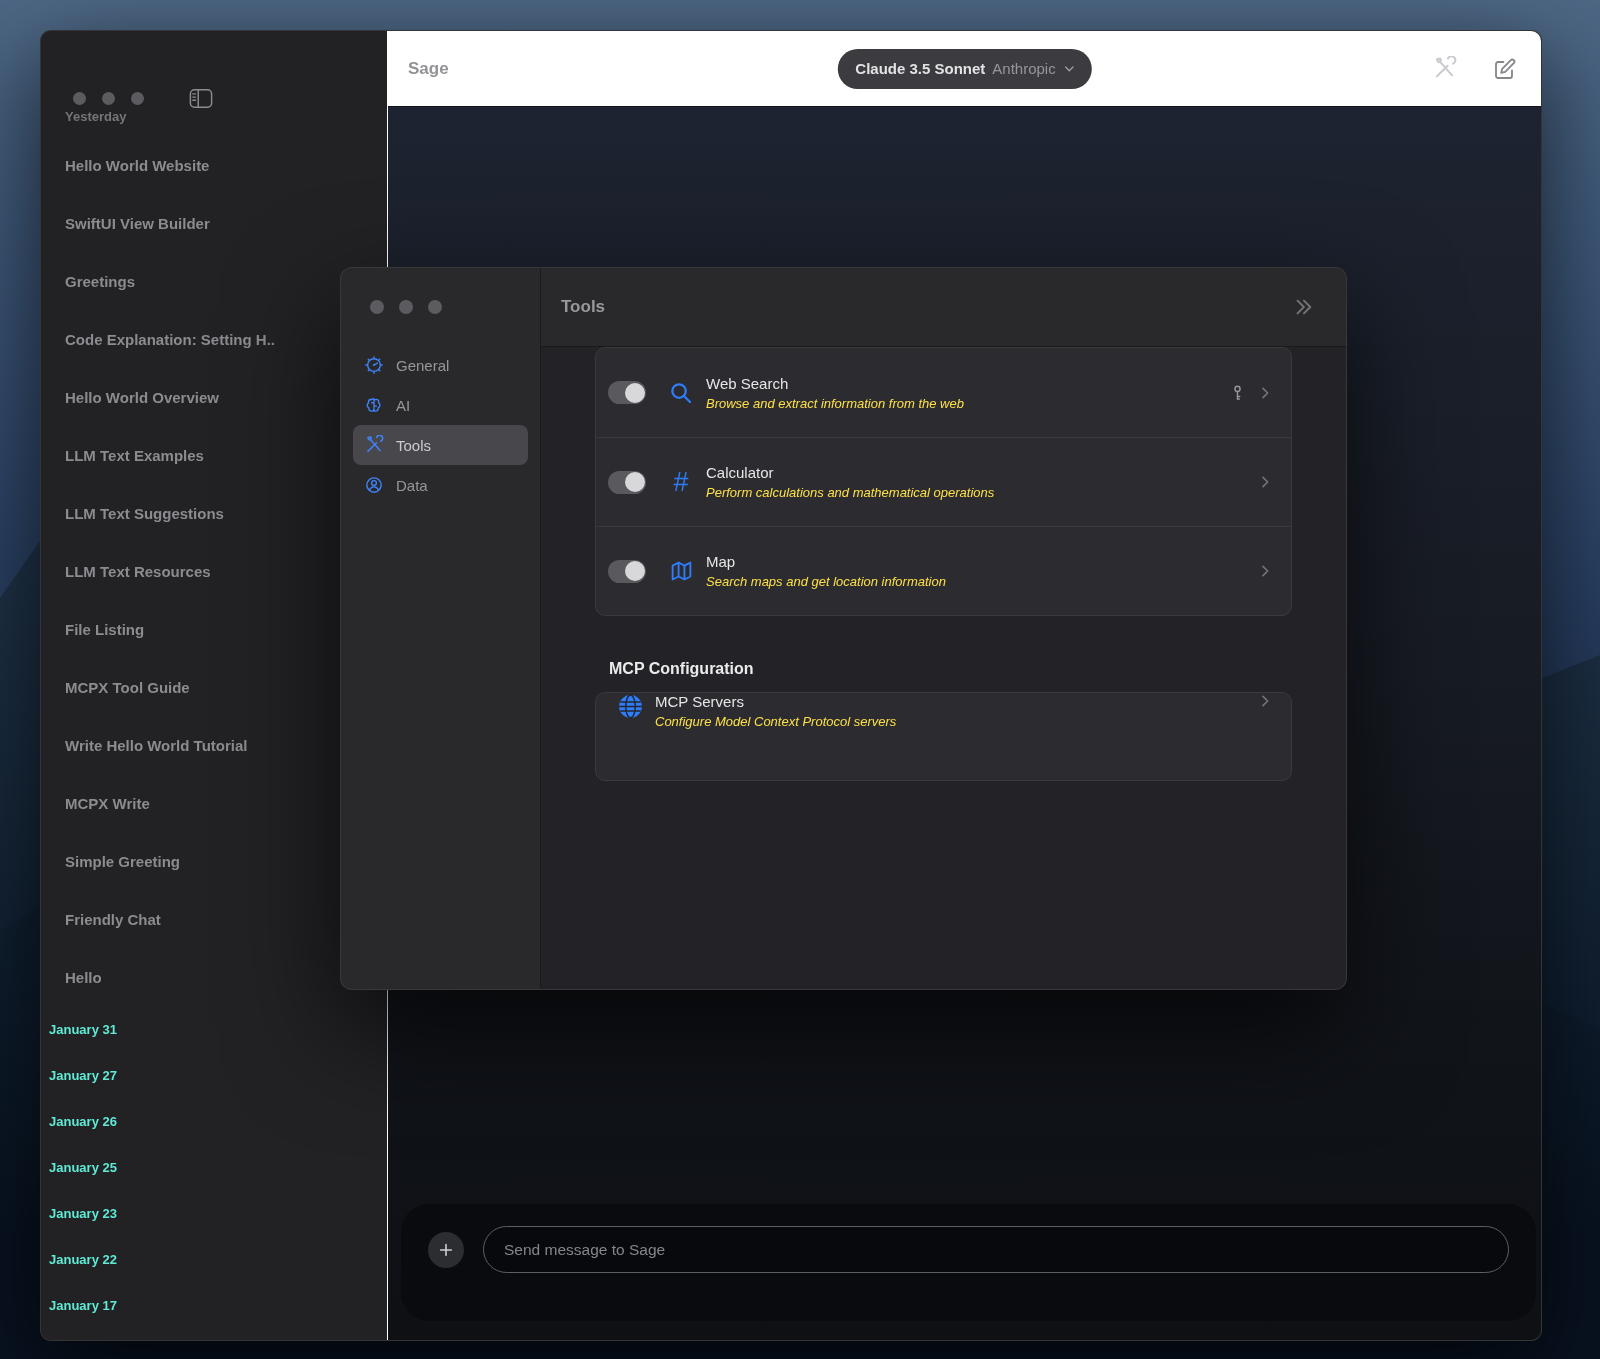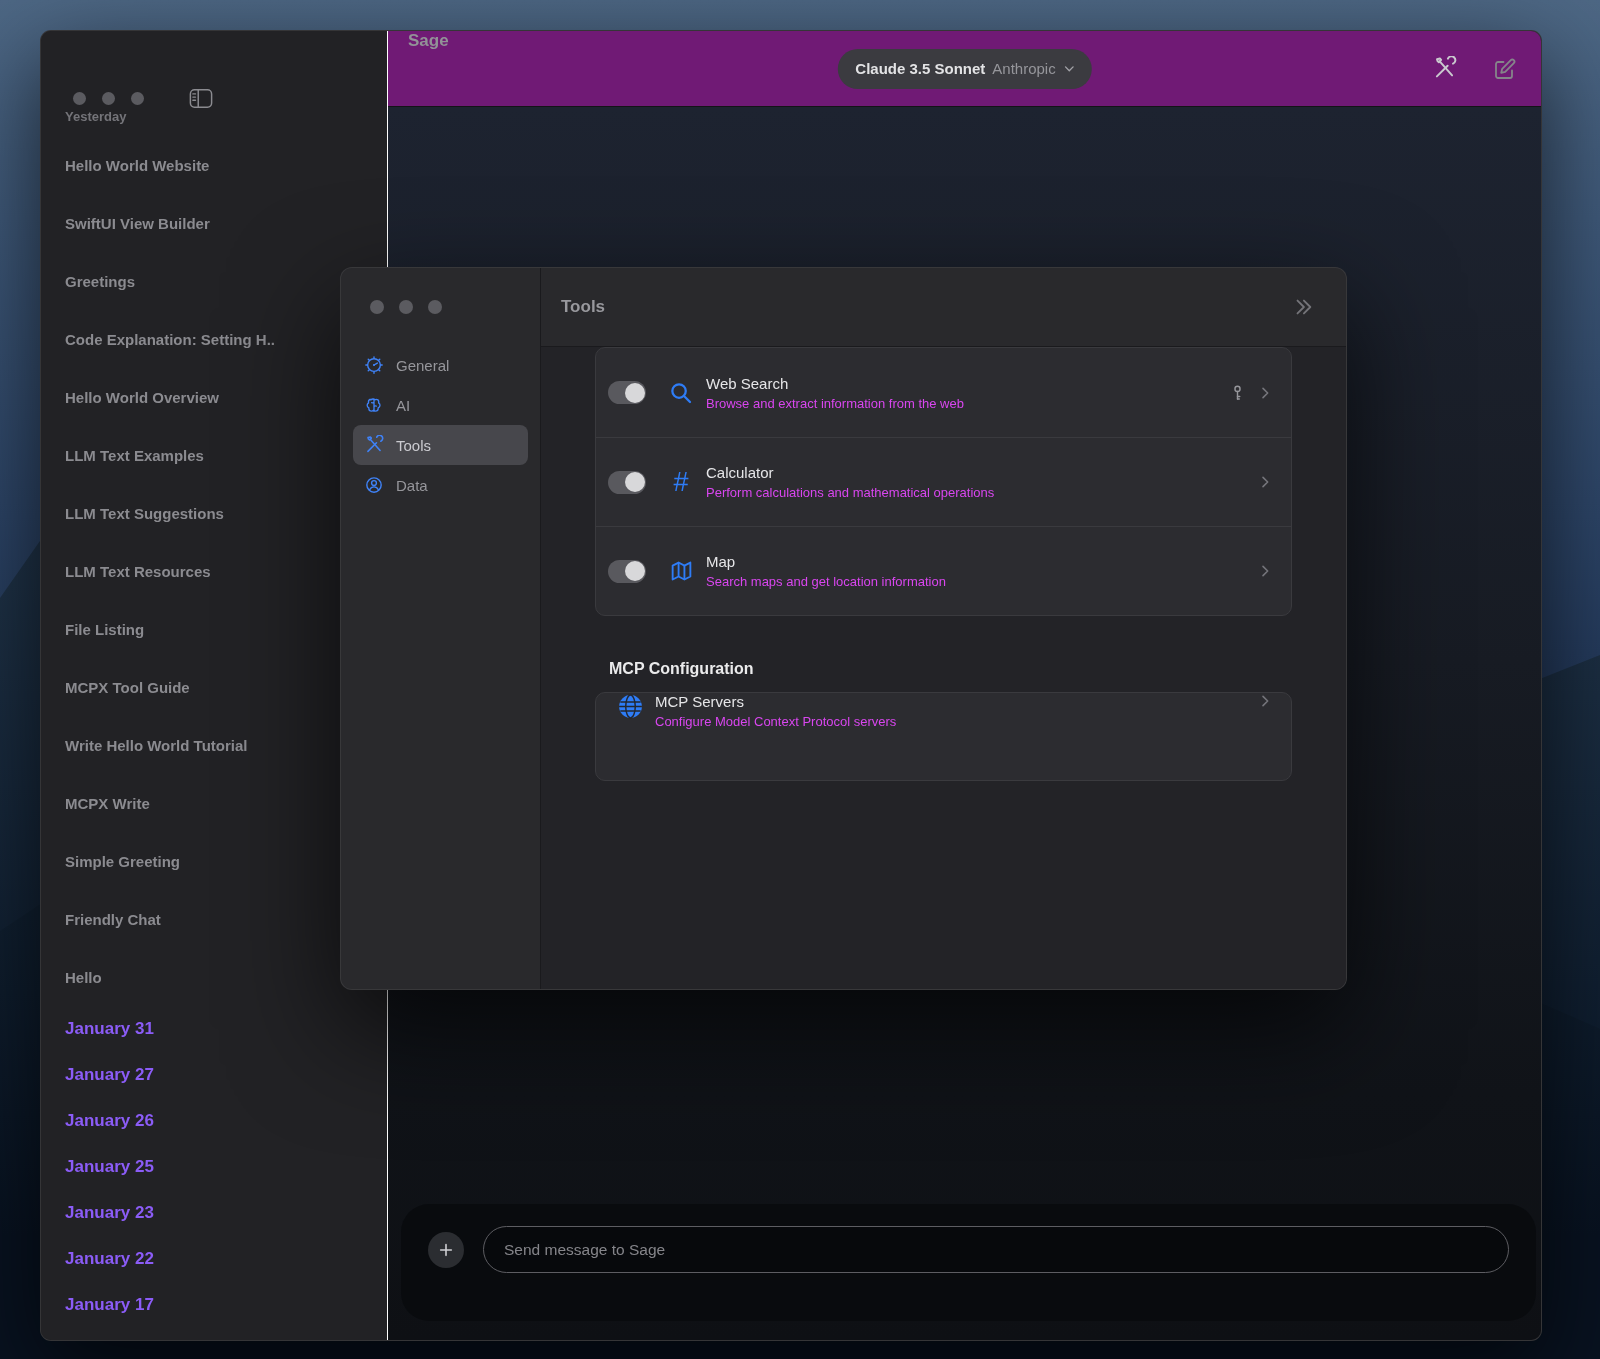--- a/index.html
+++ b/index.html
@@ -30,27 +30,27 @@
     box-shadow:0 30px 90px rgba(0,0,0,.65);}
   .sidebar{position:relative;width:347px;flex:0 0 347px;background:#222225;border-right:1px solid #ffffff;box-sizing:border-box;}
   .traffic{position:absolute;top:61px;left:32px;display:flex;gap:16px;}
   .traffic .dot{width:13px;height:13px;border-radius:50%;background:#5b5b60;}
   .sidebar-toggle{position:absolute;top:57px;left:148px;color:#8b8b90;}
   .side-list{position:absolute;top:65px;left:0;right:0;bottom:0;overflow:hidden;}
   .group-header{height:40px;display:flex;align-items:center;padding:0 24px;
     font-size:13px;font-weight:bold;color:#747479;}
   .chat-item{height:58px;display:flex;align-items:center;padding:0 24px;
     font-size:15px;font-weight:bold;color:#8b8b90;white-space:nowrap;overflow:hidden;}
-  .date-header{height:46px;display:flex;align-items:center;padding:0 24px;
-    font-size:17px;font-weight:bold;color:#8b5cf6;}
+  .date-header{height:46px;display:flex;align-items:center;padding:0 8px;
+    font-size:13px;font-weight:bold;color:#5eead4;}
 
   
   .main-pane{position:relative;flex:1;display:flex;flex-direction:column;min-width:0;}
-  .titlebar{position:relative;height:75px;flex:0 0 75px;background:#701a75;border-bottom:1px solid #141417;
-    display:flex;}
+  .titlebar{position:relative;height:75px;flex:0 0 75px;background:#ffffff;border-bottom:1px solid #141417;
+    display:flex;align-items:center;}
   .app-title{margin-left:20px;font-size:17px;font-weight:bold;color:#929297;}
   .model-pill{position:absolute;left:50%;top:50%;transform:translate(-50%,-50%);
     height:40px;padding:0 16px 0 18px;border-radius:20px;background:#3b3b40;
     display:flex;align-items:center;gap:7px;cursor:default;}
   .model-name{font-size:15px;font-weight:bold;color:#e3e3e5;}
   .model-provider{font-size:15px;color:#96969b;}
   .model-pill svg{color:#a2a2a7;}
   .titlebar-actions{position:absolute;right:24px;top:0;height:75px;display:flex;align-items:center;gap:36px;}
   .icon-btn{background:none;border:none;padding:0;display:flex;align-items:center;cursor:pointer;}
   .icon-tools-toolbar{color:#c9c9ce;}
@@ -92,21 +92,21 @@
   .section-heading.mcp{margin-top:44px;}
   .card{background:#2c2c30;border:1px solid #3a3a3e;border-radius:10px;width:697px;box-sizing:border-box;}
   .tool-row{height:89px;display:flex;align-items:center;padding:0 18px 0 12px;box-sizing:border-box;}
   .tool-row + .tool-row{border-top:1px solid #3a3a3e;}
   .toggle{width:38px;height:23px;flex:0 0 38px;border-radius:12px;background:#59595e;position:relative;cursor:pointer;}
   .toggle .knob{position:absolute;top:1.5px;right:1.5px;width:20px;height:20px;border-radius:50%;background:#d8d8da;}
   .tool-icon{width:34px;flex:0 0 34px;margin-left:18px;display:flex;justify-content:center;color:#2e7cf6;}
   .hash-glyph{font-size:27px;line-height:1;color:#2e7cf6;}
   .tool-text{margin-left:8px;flex:1;min-width:0;}
   .tool-title{font-size:15px;font-weight:500;color:#e6e6e8;margin-bottom:4px;}
-  .tool-desc{font-size:13px;color:#d946ef;}
+  .tool-desc{font-size:13px;color:#fde047;font-style:italic;}
   .row-trailing{display:flex;align-items:center;gap:12px;color:#96969b;}
   .chevron{color:#74747a;display:flex;}
   .mcp-row{height:87px;display:flex;align-items:flex-start;padding:0 18px 0 17px;box-sizing:border-box;}
   .mcp-row .tool-icon{margin-left:0;}
   svg{display:block;}
 </style>
 </head>
 <body>
 
 <div class="wallpaper">

